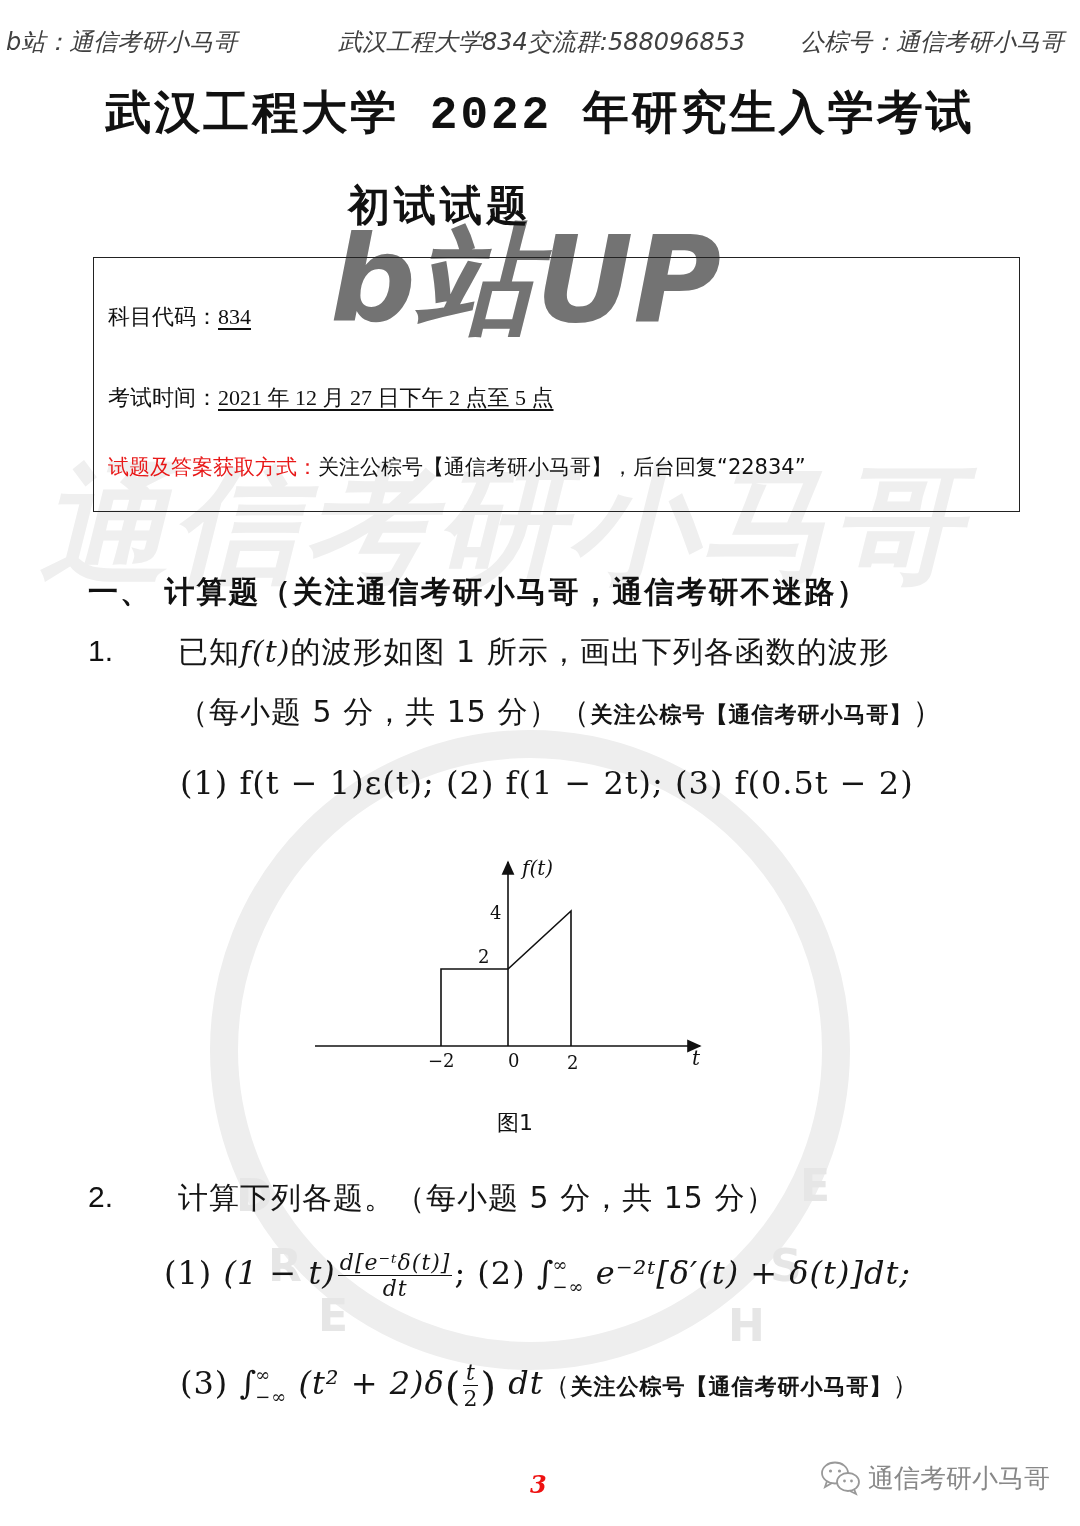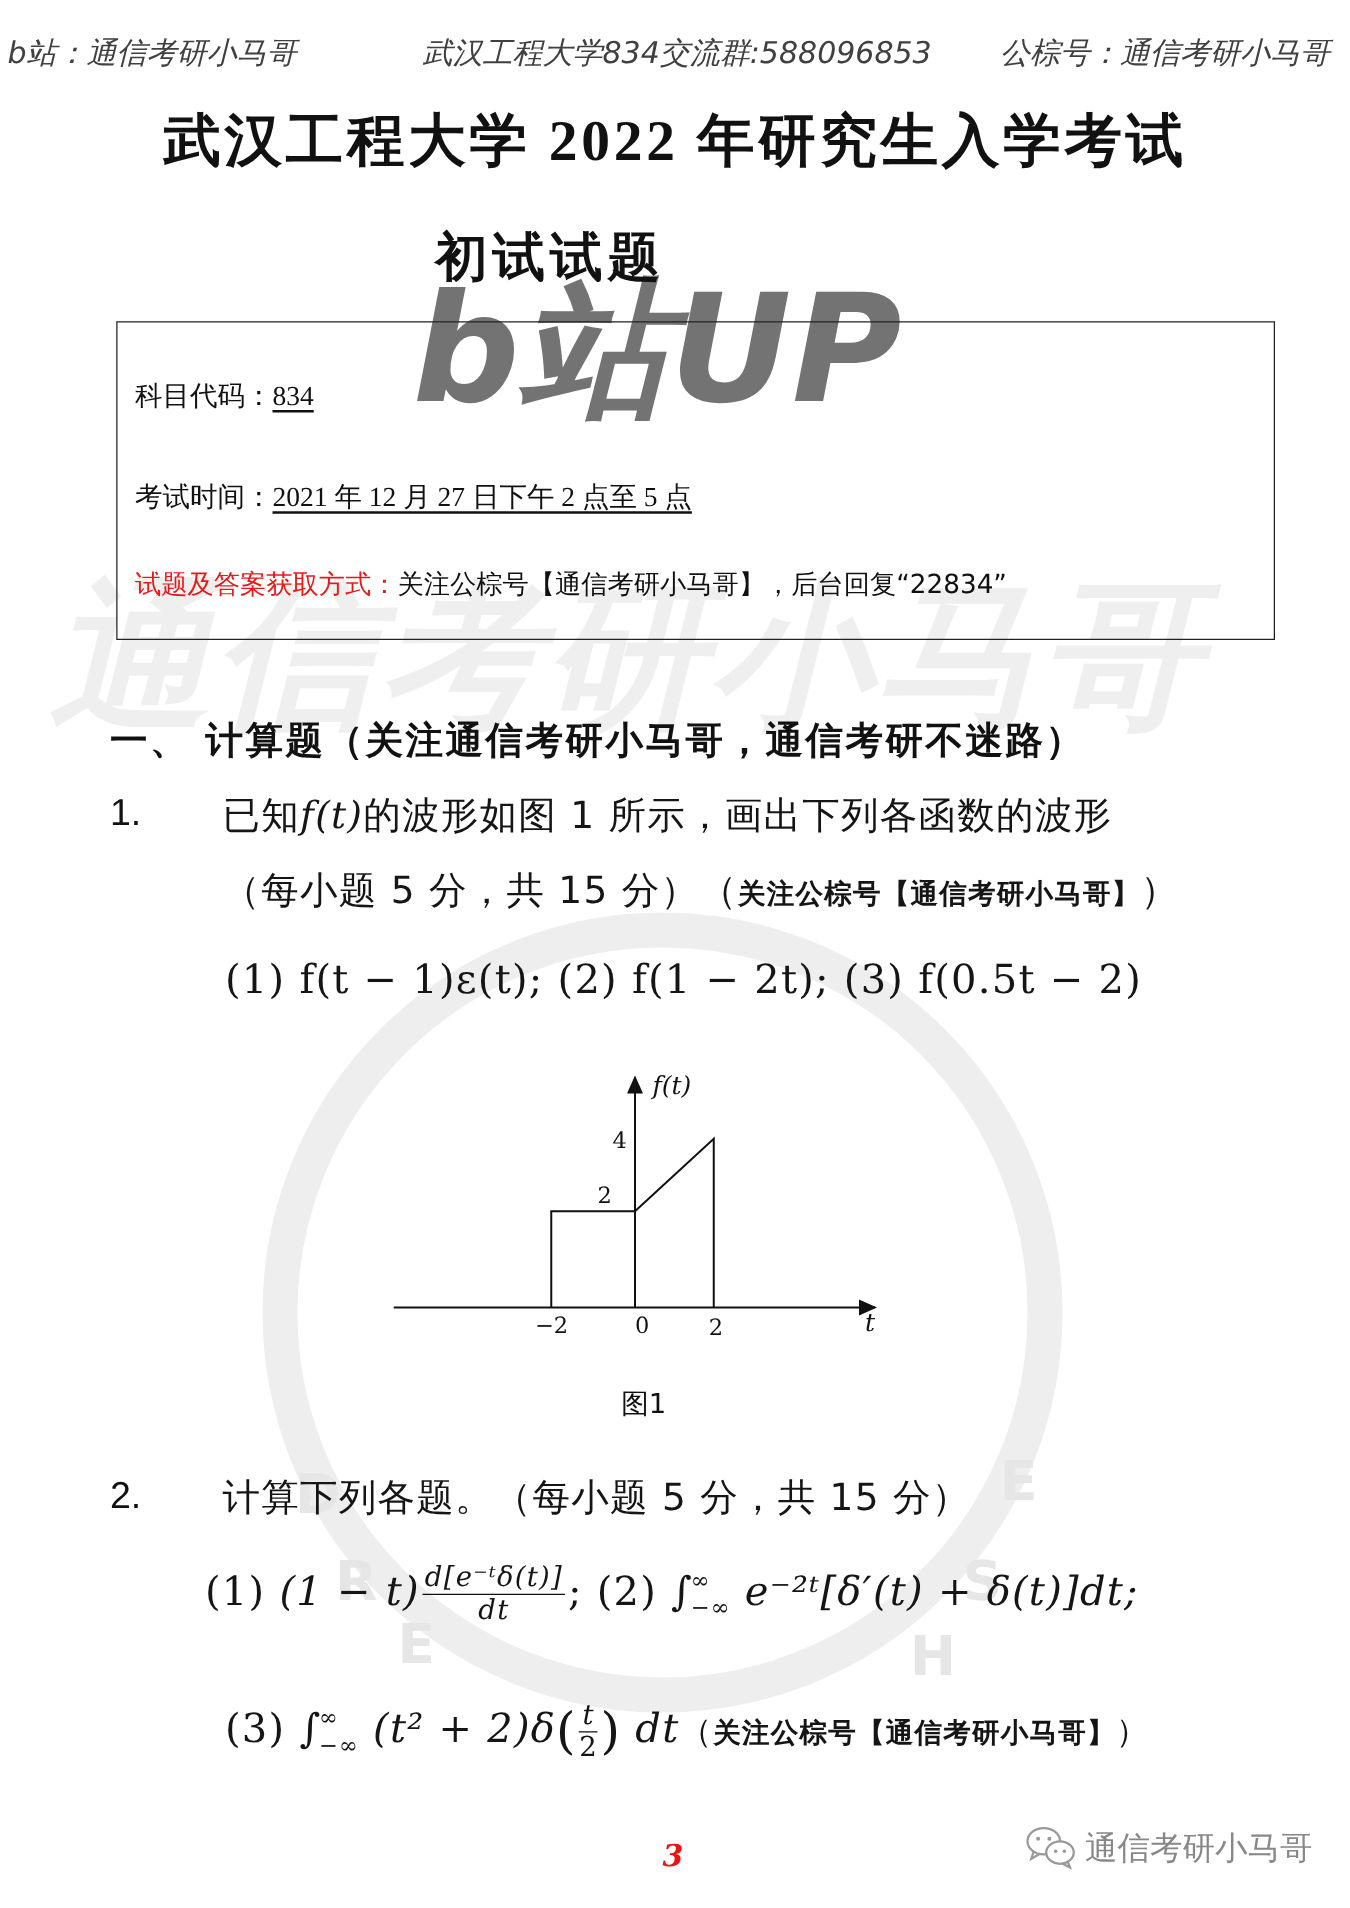--- a/index.html
+++ b/index.html
@@ -16,21 +16,21 @@
   .wm-letter { position: absolute; font-size: 44px; color: #e6e6e6;
                font-family: "DejaVu Sans", sans-serif; font-weight: bold; }
 
   .topbar { position: absolute; top: 22px; left: 0; width: 1080px; height: 40px;
             font-family: "DejaVu Sans", sans-serif; color: #404040; font-size: 24px;
             font-style: italic; font-weight: normal; }
   .topbar span { position: absolute; top: 4px; white-space: nowrap; }
 
   .title { position: absolute; top: 82px; left: 0; width: 1080px; text-align: center;
            font-size: 46px; font-weight: bold; letter-spacing: 3px;
-           font-family: Liberation Serif, serif; }
+           font-family: Liberation Mono, monospace; }
   .subtitle { position: absolute; top: 178px; left: 0; width: 880px; text-align: center;
               font-size: 42px; font-weight: bold; letter-spacing: 4px;
               font-family: "DejaVu Serif", serif; }
 
   .infobox { position: absolute; left: 93px; top: 257px; width: 927px; height: 255px;
              border: 1.5px solid #222; box-sizing: border-box; font-size: 22px;
              font-family: "Liberation Serif", serif; }
   .infobox .row { position: absolute; left: 14px; white-space: nowrap; }
   .u { text-decoration: underline; text-underline-offset: 4px; }
   .red { color: #e81818; }

